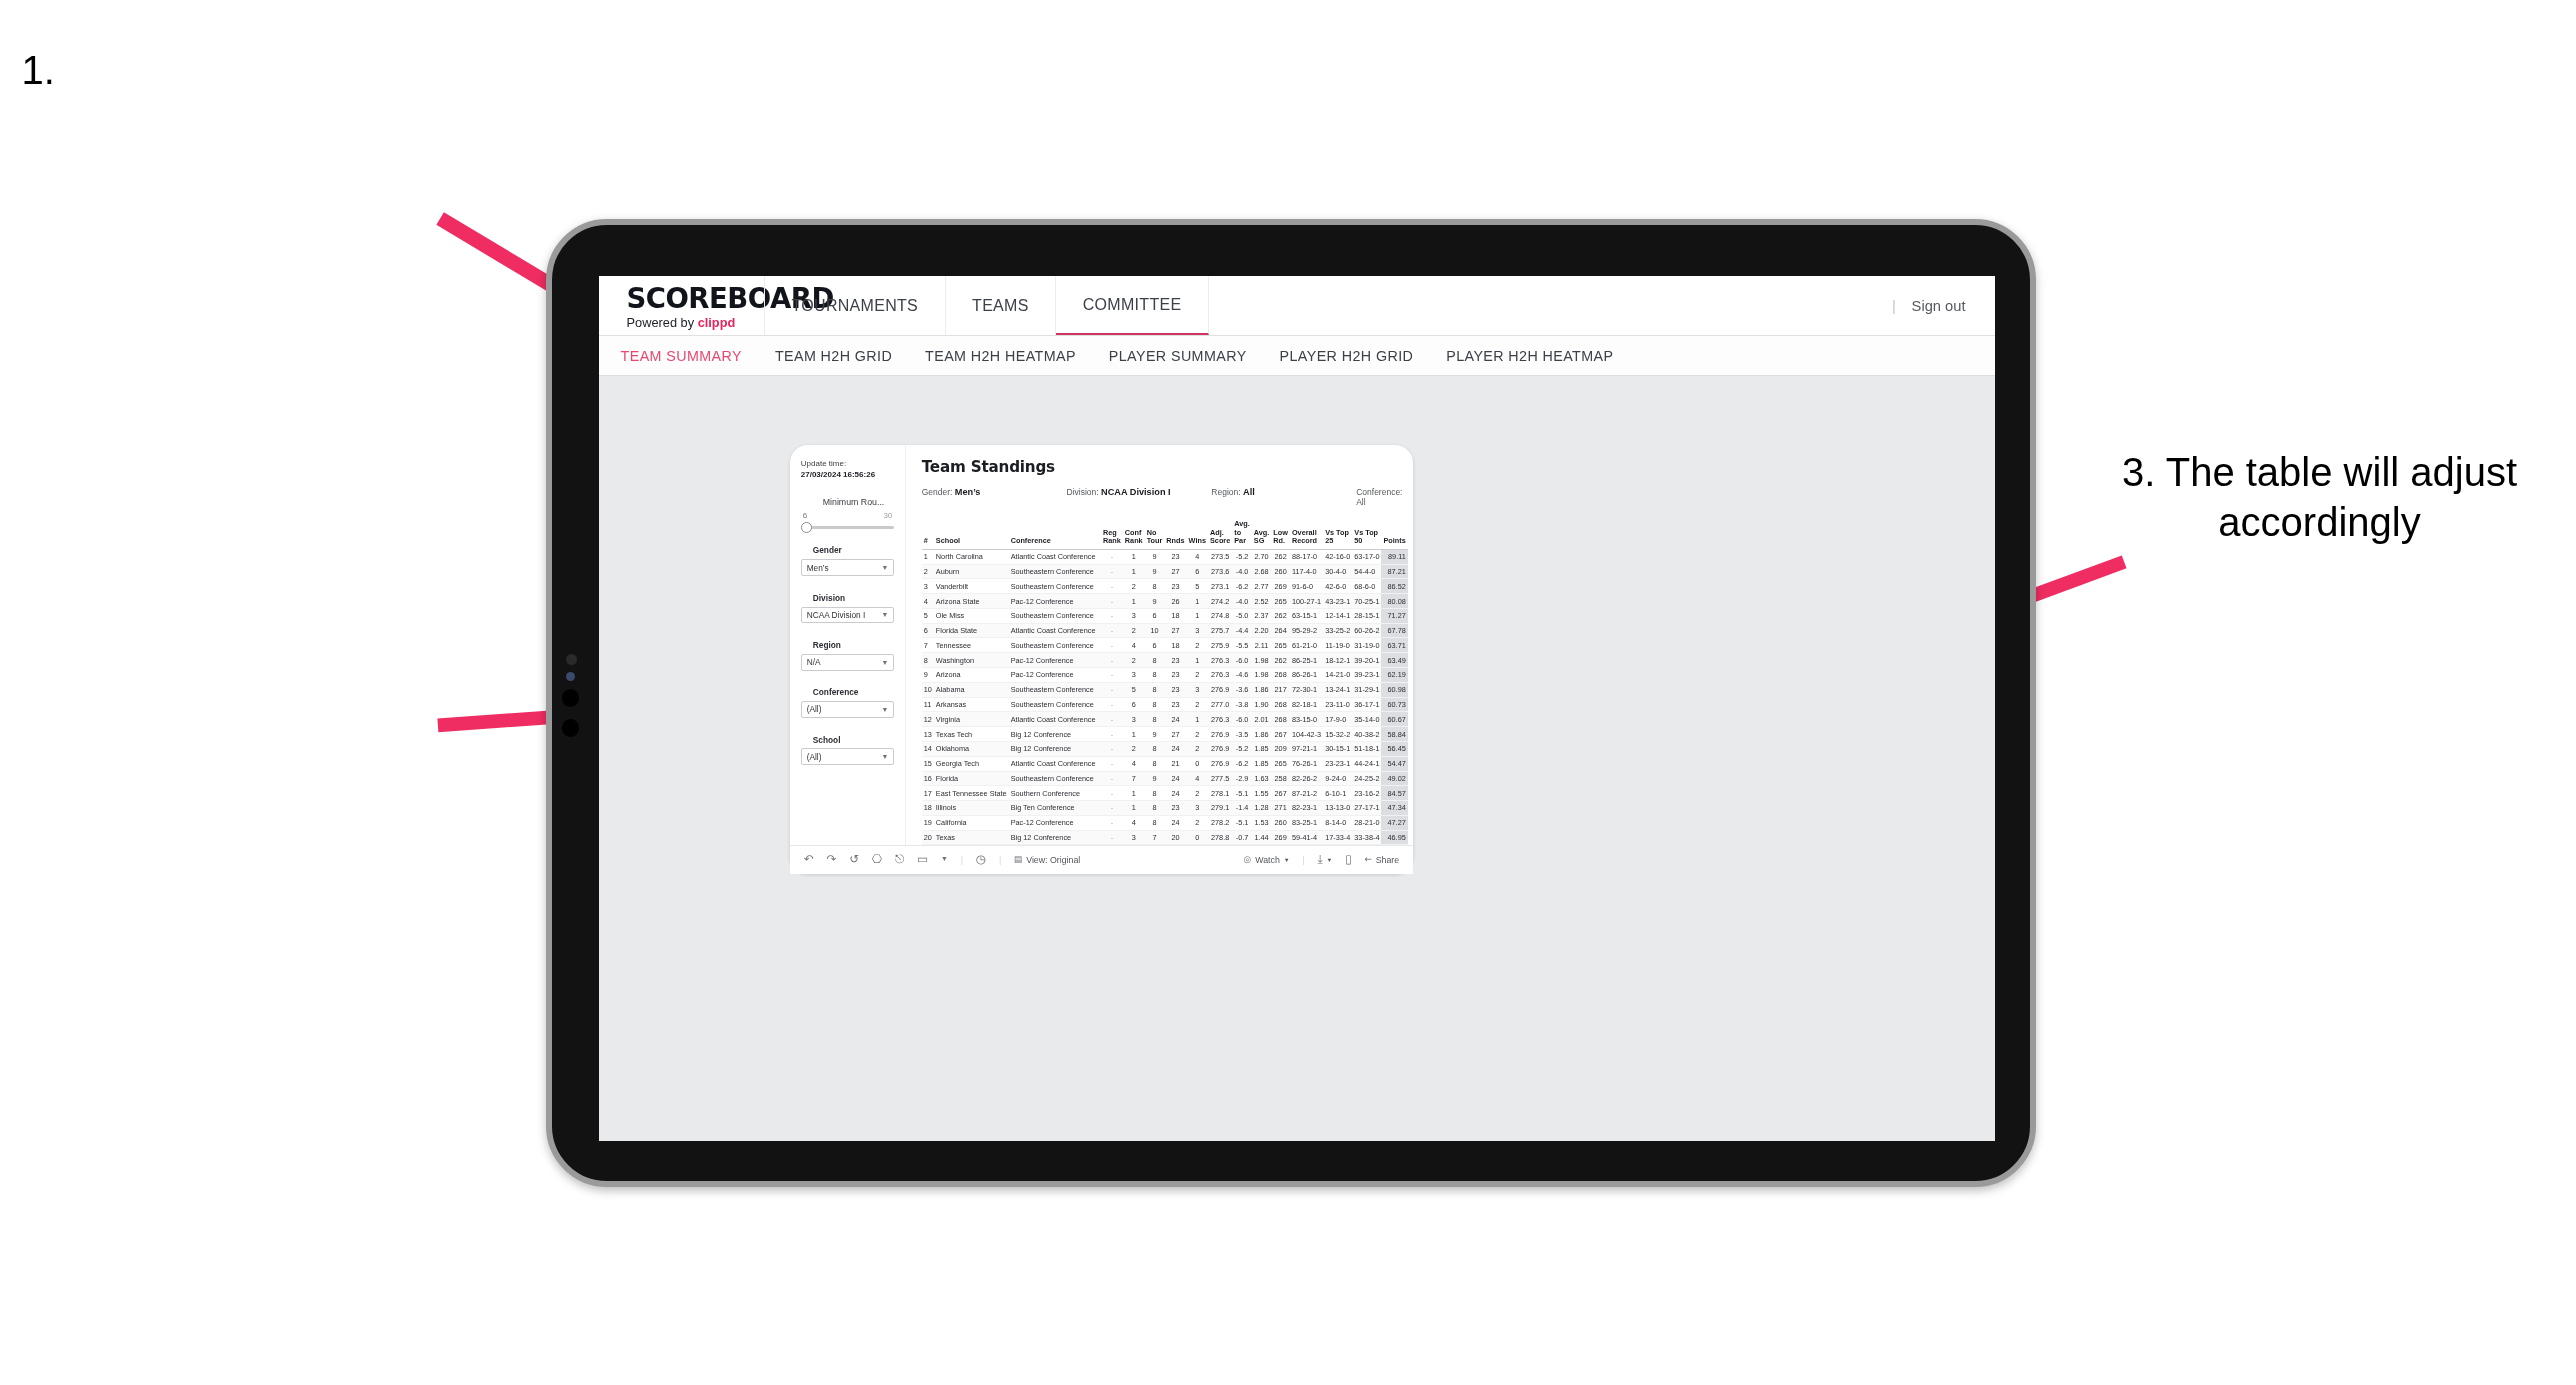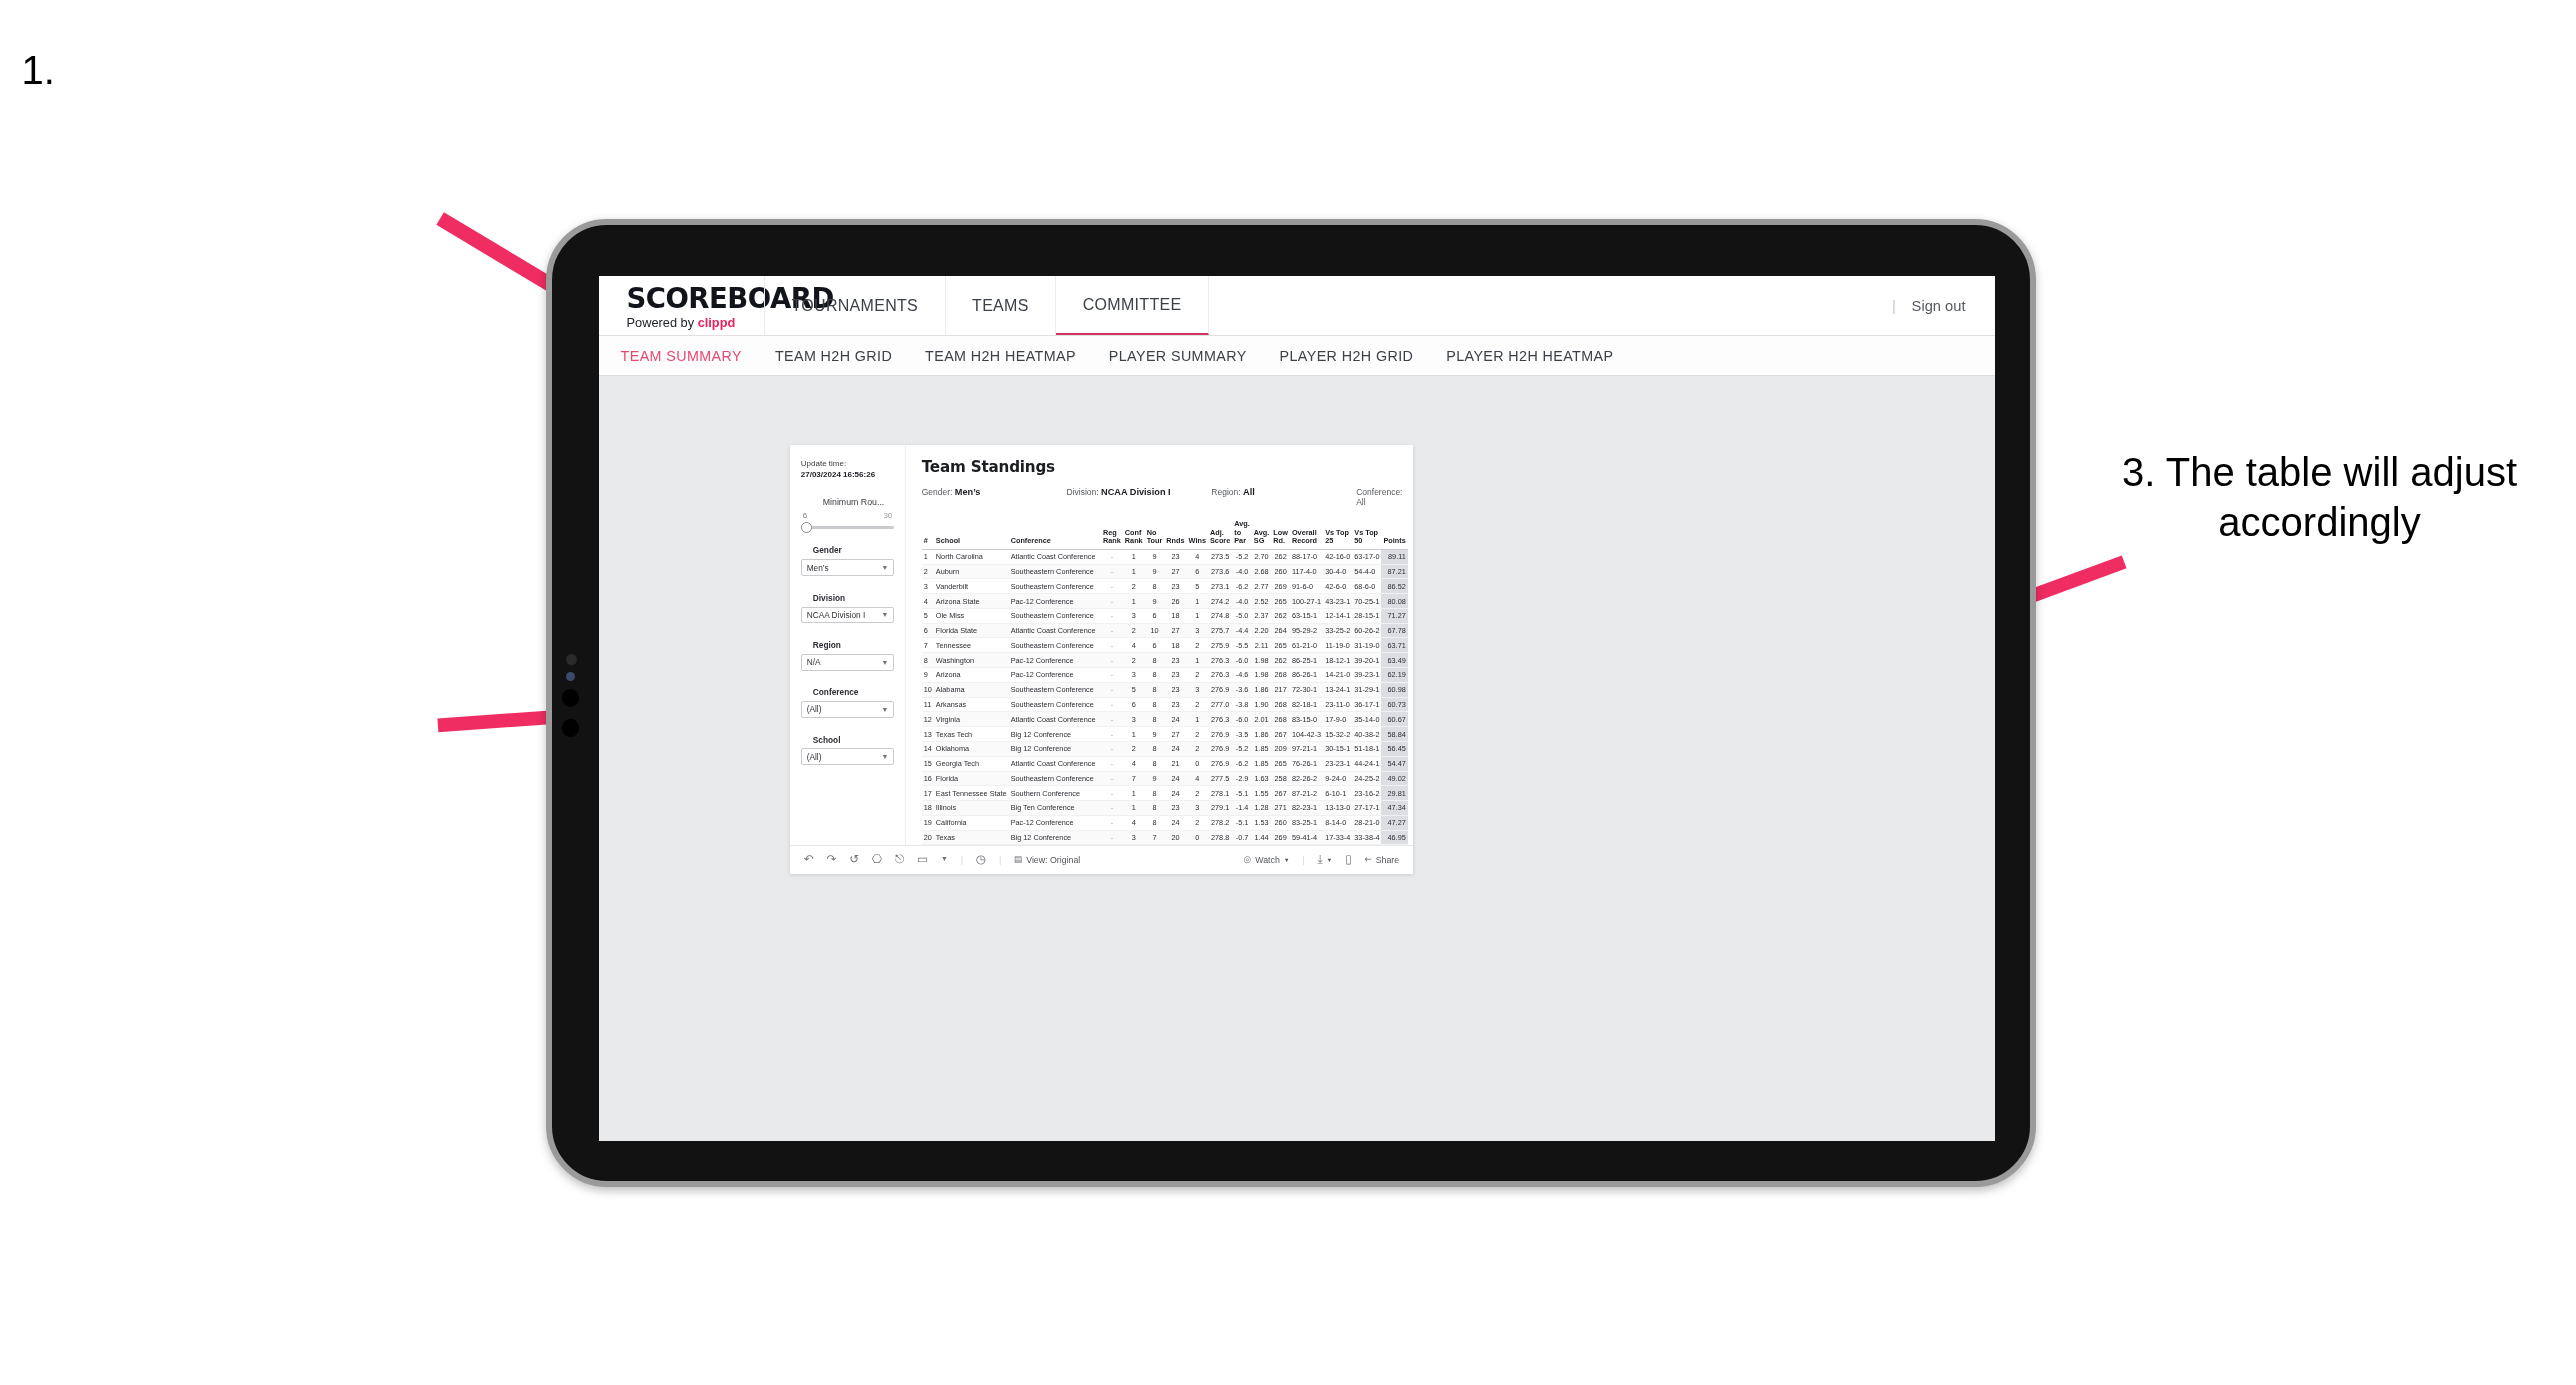--- a/index.html
+++ b/index.html
@@ -72,21 +72,21 @@
   }
   .subnav a { font-size: 14.3px; color: #3c4049; letter-spacing:0.4px; text-decoration:none; white-space:nowrap; }
   .subnav a.active { color: #e8486f; }
 
   .canvas { height: calc(100% - 100px); background:#e9eaec; position: relative; }
 
   
   .report {
     position:absolute; left: 191px; top: 69px; width: 623px; height: 429px;
     background:#fff; box-shadow: 0 1px 3.9px rgba(0,0,0,.14);
-    display:flex; flex-direction: column;
+    display:flex; flex-direction: column; border-radius: 18px;
   }
   .report-body { flex:1; display:flex; overflow:hidden; }
 
   .filters { width: 116px; border-right:1px solid #eceef0; padding: 13.8px 10.8px 0 10.8px; }
   .f-group { margin-bottom: 16.7px; }
   .f-label { font-size: 8.3px; color:#2b2d33; font-weight:700; margin-bottom: 3.9px; margin-left: 12px; }
   .f-label.center { text-align:center; font-weight:400; color:#3b3d42; font-size:8.8px; }
   .slider-row { display:flex; justify-content:space-between; font-size:7.9px; color:#6f7279; padding: 0 2px; }
   .slider-row .mx { color:#9a9da3; }
   .track { height: 2.9px; background:#c8cace; border-radius:2px; margin-top:5.9px; position:relative; }
@@ -588,21 +588,21 @@
                       <td class="c-n num">8</td>
                       <td class="c-n num">24</td>
                       <td class="c-n num">2</td>
                       <td class="c-s num">278.1</td>
                       <td class="c-s num">-5.1</td>
                       <td class="c-n num">1.55</td>
                       <td class="c-n num">267</td>
                       <td class="c-rec">87-21-2</td>
                       <td class="c-vs">6-10-1</td>
                       <td class="c-vs">23-16-2</td>
-                      <td class="c-pts pts">29.81</td>
+                      <td class="c-pts pts">84.57</td>
                     </tr>
                     <tr>
                       <td class="c-rank">18</td>
                       <td class="c-school">Illinois</td>
                       <td class="c-conf">Big Ten Conference</td>
                       <td class="c-n num dash">-</td>
                       <td class="c-n num">1</td>
                       <td class="c-n num">8</td>
                       <td class="c-n num">23</td>
                       <td class="c-n num">3</td>

